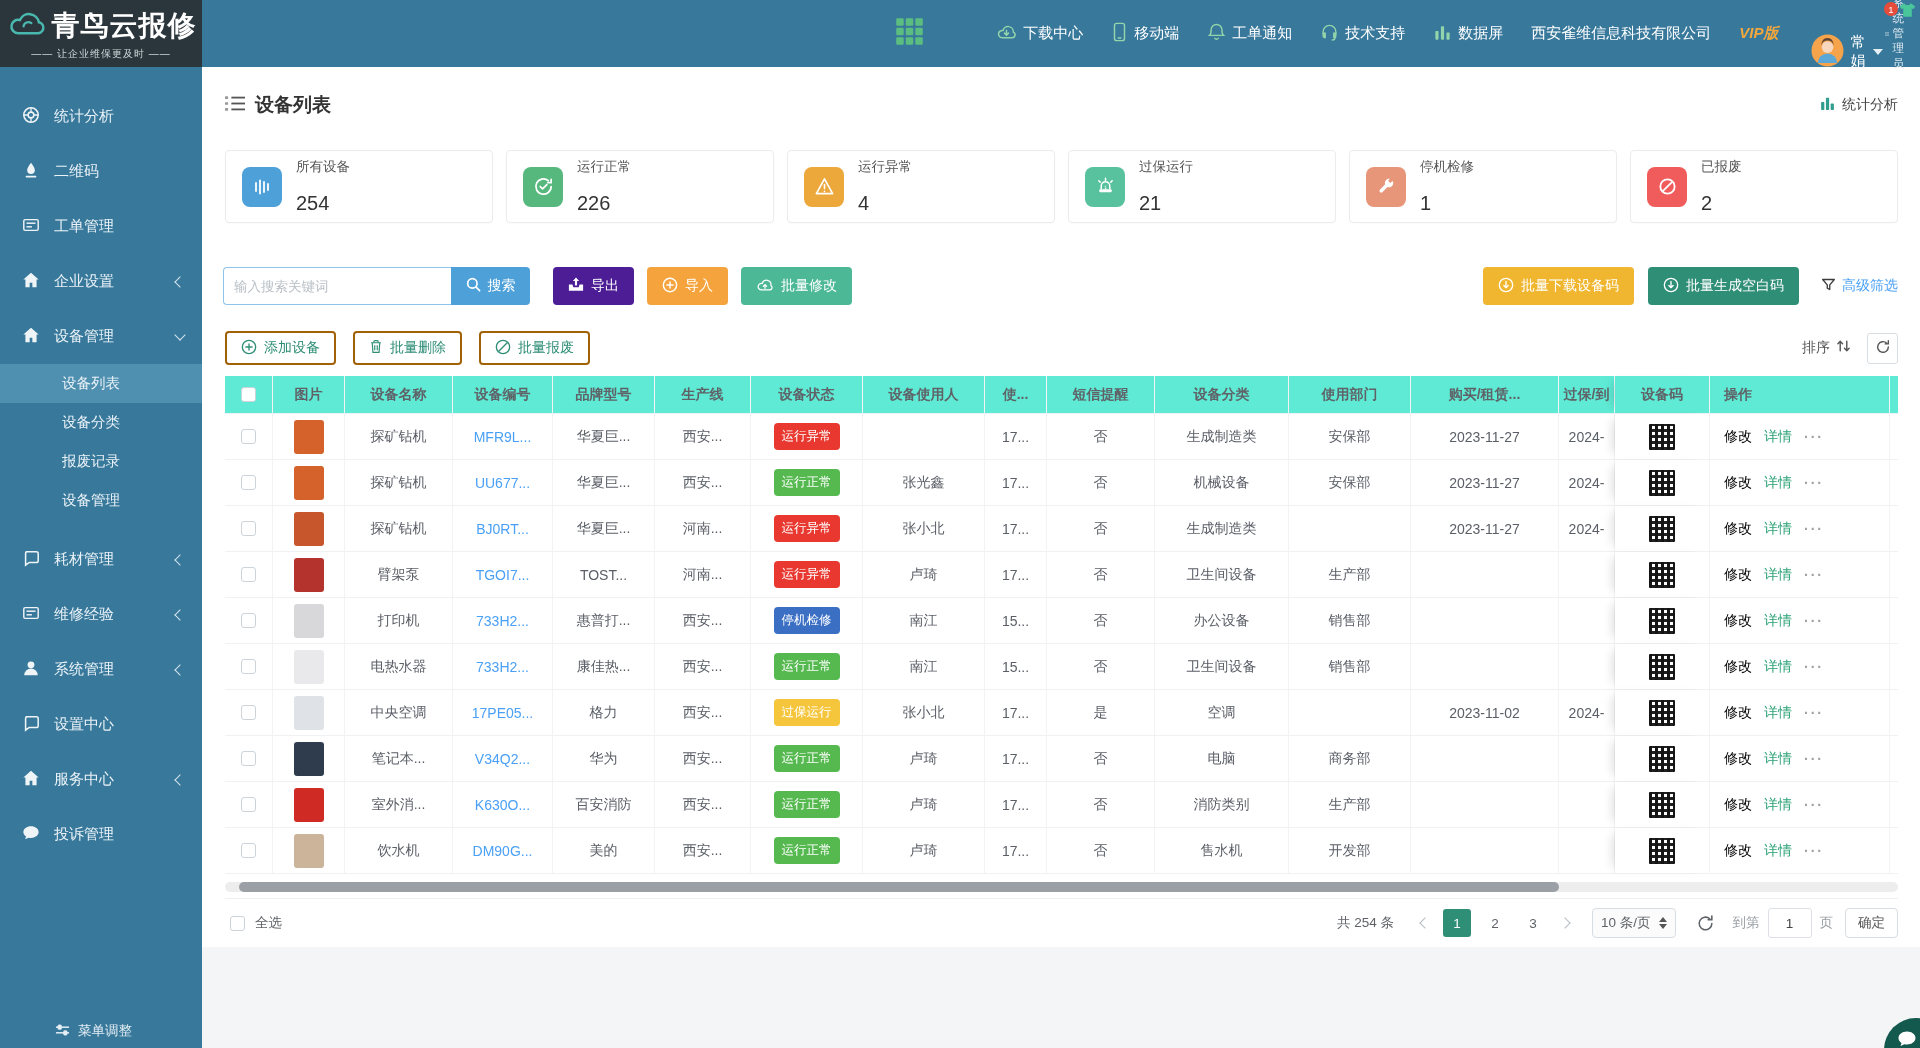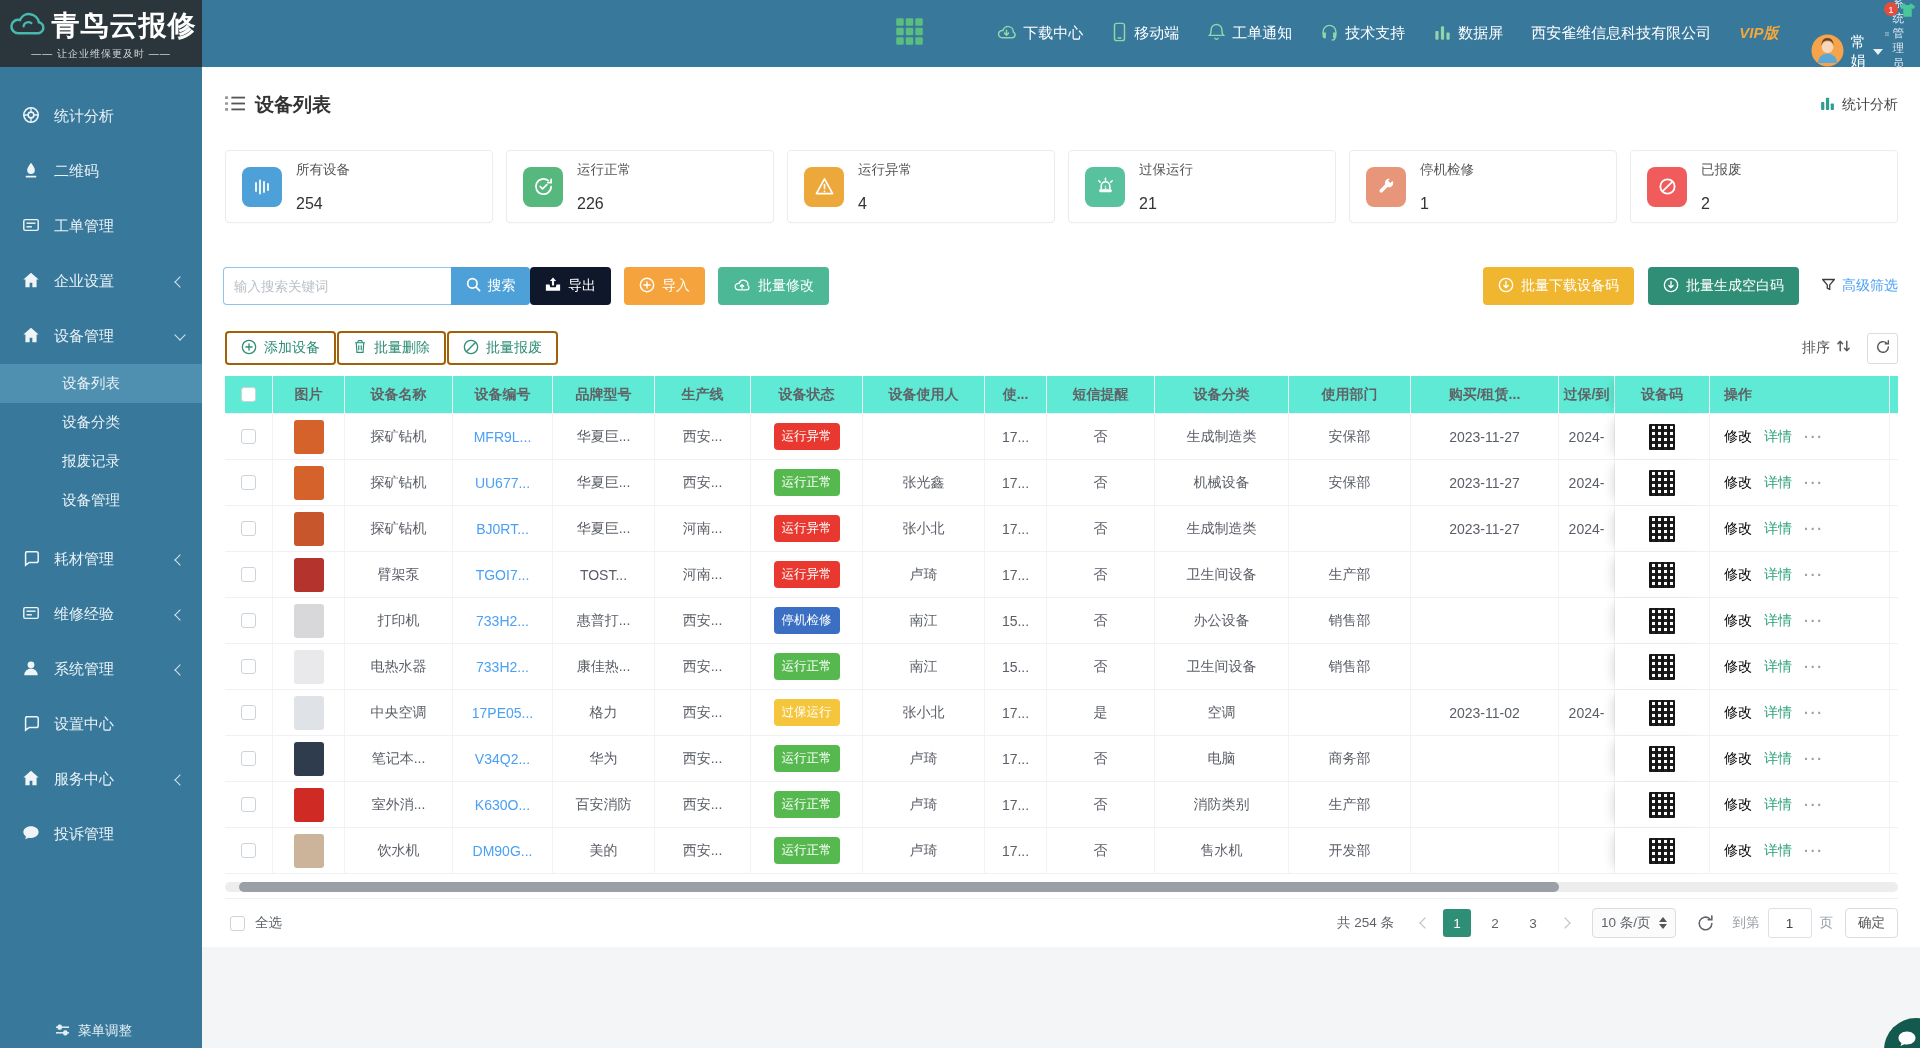--- a/index.html
+++ b/index.html
@@ -46,39 +46,39 @@
 
   .title-row{position:absolute;left:23px;right:22px;top:24px;height:28px;display:flex;align-items:center}
   .page-title{font-size:19px;font-weight:bold;color:#333;margin-left:10px}
   .stats-link{margin-left:auto;display:flex;align-items:center;gap:6px;font-size:14px;color:#444;cursor:pointer}
 
   
   .stats{position:absolute;left:23px;right:22px;top:83px;height:73px;display:flex;gap:13px}
   .card{flex:1;background:#fff;border:1px solid #ececee;border-radius:4px;display:flex;align-items:center;padding-left:16px;gap:14px;box-shadow:0 1px 2px rgba(0,0,0,.02)}
   .card-ic{width:40px;height:40px;border-radius:8px;display:flex;align-items:center;justify-content:center;flex:none}
   .card-label{font-size:13.5px;color:#555;margin-bottom:16px}
-  .card-value{font-size:16px;color:#333}
+  .card-value{font-size:20px;color:#333}
 
   
   .search-row{position:absolute;left:21px;right:22px;top:199px;height:40px;display:flex;align-items:center}
   .search-wrap{display:flex;height:38px}
   .search-input{width:228px;height:38px;border:1px solid #8fc3ea;border-right:none;border-radius:4px 0 0 4px;padding:0 10px;font-size:13.5px;color:#333;outline:none}
   .search-input::placeholder{color:#b8bfc6}
   .btn{height:38px;border:none;border-radius:4px;color:#fff;font-size:14px;display:inline-flex;align-items:center;justify-content:center;gap:7px;padding:0 15px;cursor:pointer;white-space:nowrap}
   .btn-search{border-radius:0 4px 4px 0;background:#4da0d8;width:79px;padding:0}
-  .btn-export{background:#0f172a;}
+  .btn-export{background:#4c1d95;margin-left:23px}
   .btn-import{background:#f5a43d;margin-left:13px}
   .btn-bedit{background:#4cb896;margin-left:13px}
   .btn-bdl{background:#f0b62f;margin-left:auto}
   .btn-bblank{background:#2f8e76;margin-left:14px}
   .advfilter{display:flex;align-items:center;gap:6px;margin-left:22px;font-size:14px;color:#4aa0f5;cursor:pointer}
 
   .action-row{position:absolute;left:23px;right:22px;top:263px;height:36px;display:flex;align-items:center}
   .btn-o{height:34px;background:#fff;border:2px solid #a16207;color:#2f8e76;border-radius:4px;font-size:14px;display:inline-flex;align-items:center;gap:7px;padding:0 14px;cursor:pointer;white-space:nowrap}
-  .btn-o + .btn-o{margin-left:1px}
+  .btn-o + .btn-o{margin-left:17px}
   .sort-wrap{margin-left:auto;display:flex;align-items:flex-start;gap:6px;font-size:14px;color:#555;cursor:pointer}
   .refresh-btn{width:31px;height:31px;border:1px solid #d8dde2;border-radius:3px;background:#fff;display:flex;align-items:center;justify-content:center;margin-left:16px;cursor:pointer}
 
   
   .table{position:absolute;left:23px;top:309px;width:1673px;font-size:14px;color:#5a5e66}
   .trow{display:flex;align-items:stretch;border-bottom:1px solid #f0f1f3;background:#fff}
   .thead{background:#5eead4;color:#5f6368;font-weight:bold;height:38px}
   .tbody .trow{height:46px}
   .tcell{flex:none;display:flex;align-items:center;justify-content:center;padding:0 6px;border-right:1px solid #f2f3f5;overflow:hidden;white-space:nowrap}
   .c0{width:48px}.c1{width:72px}.c2{width:108px}.c3{width:100px}.c4{width:102px}.c5{width:96px}

